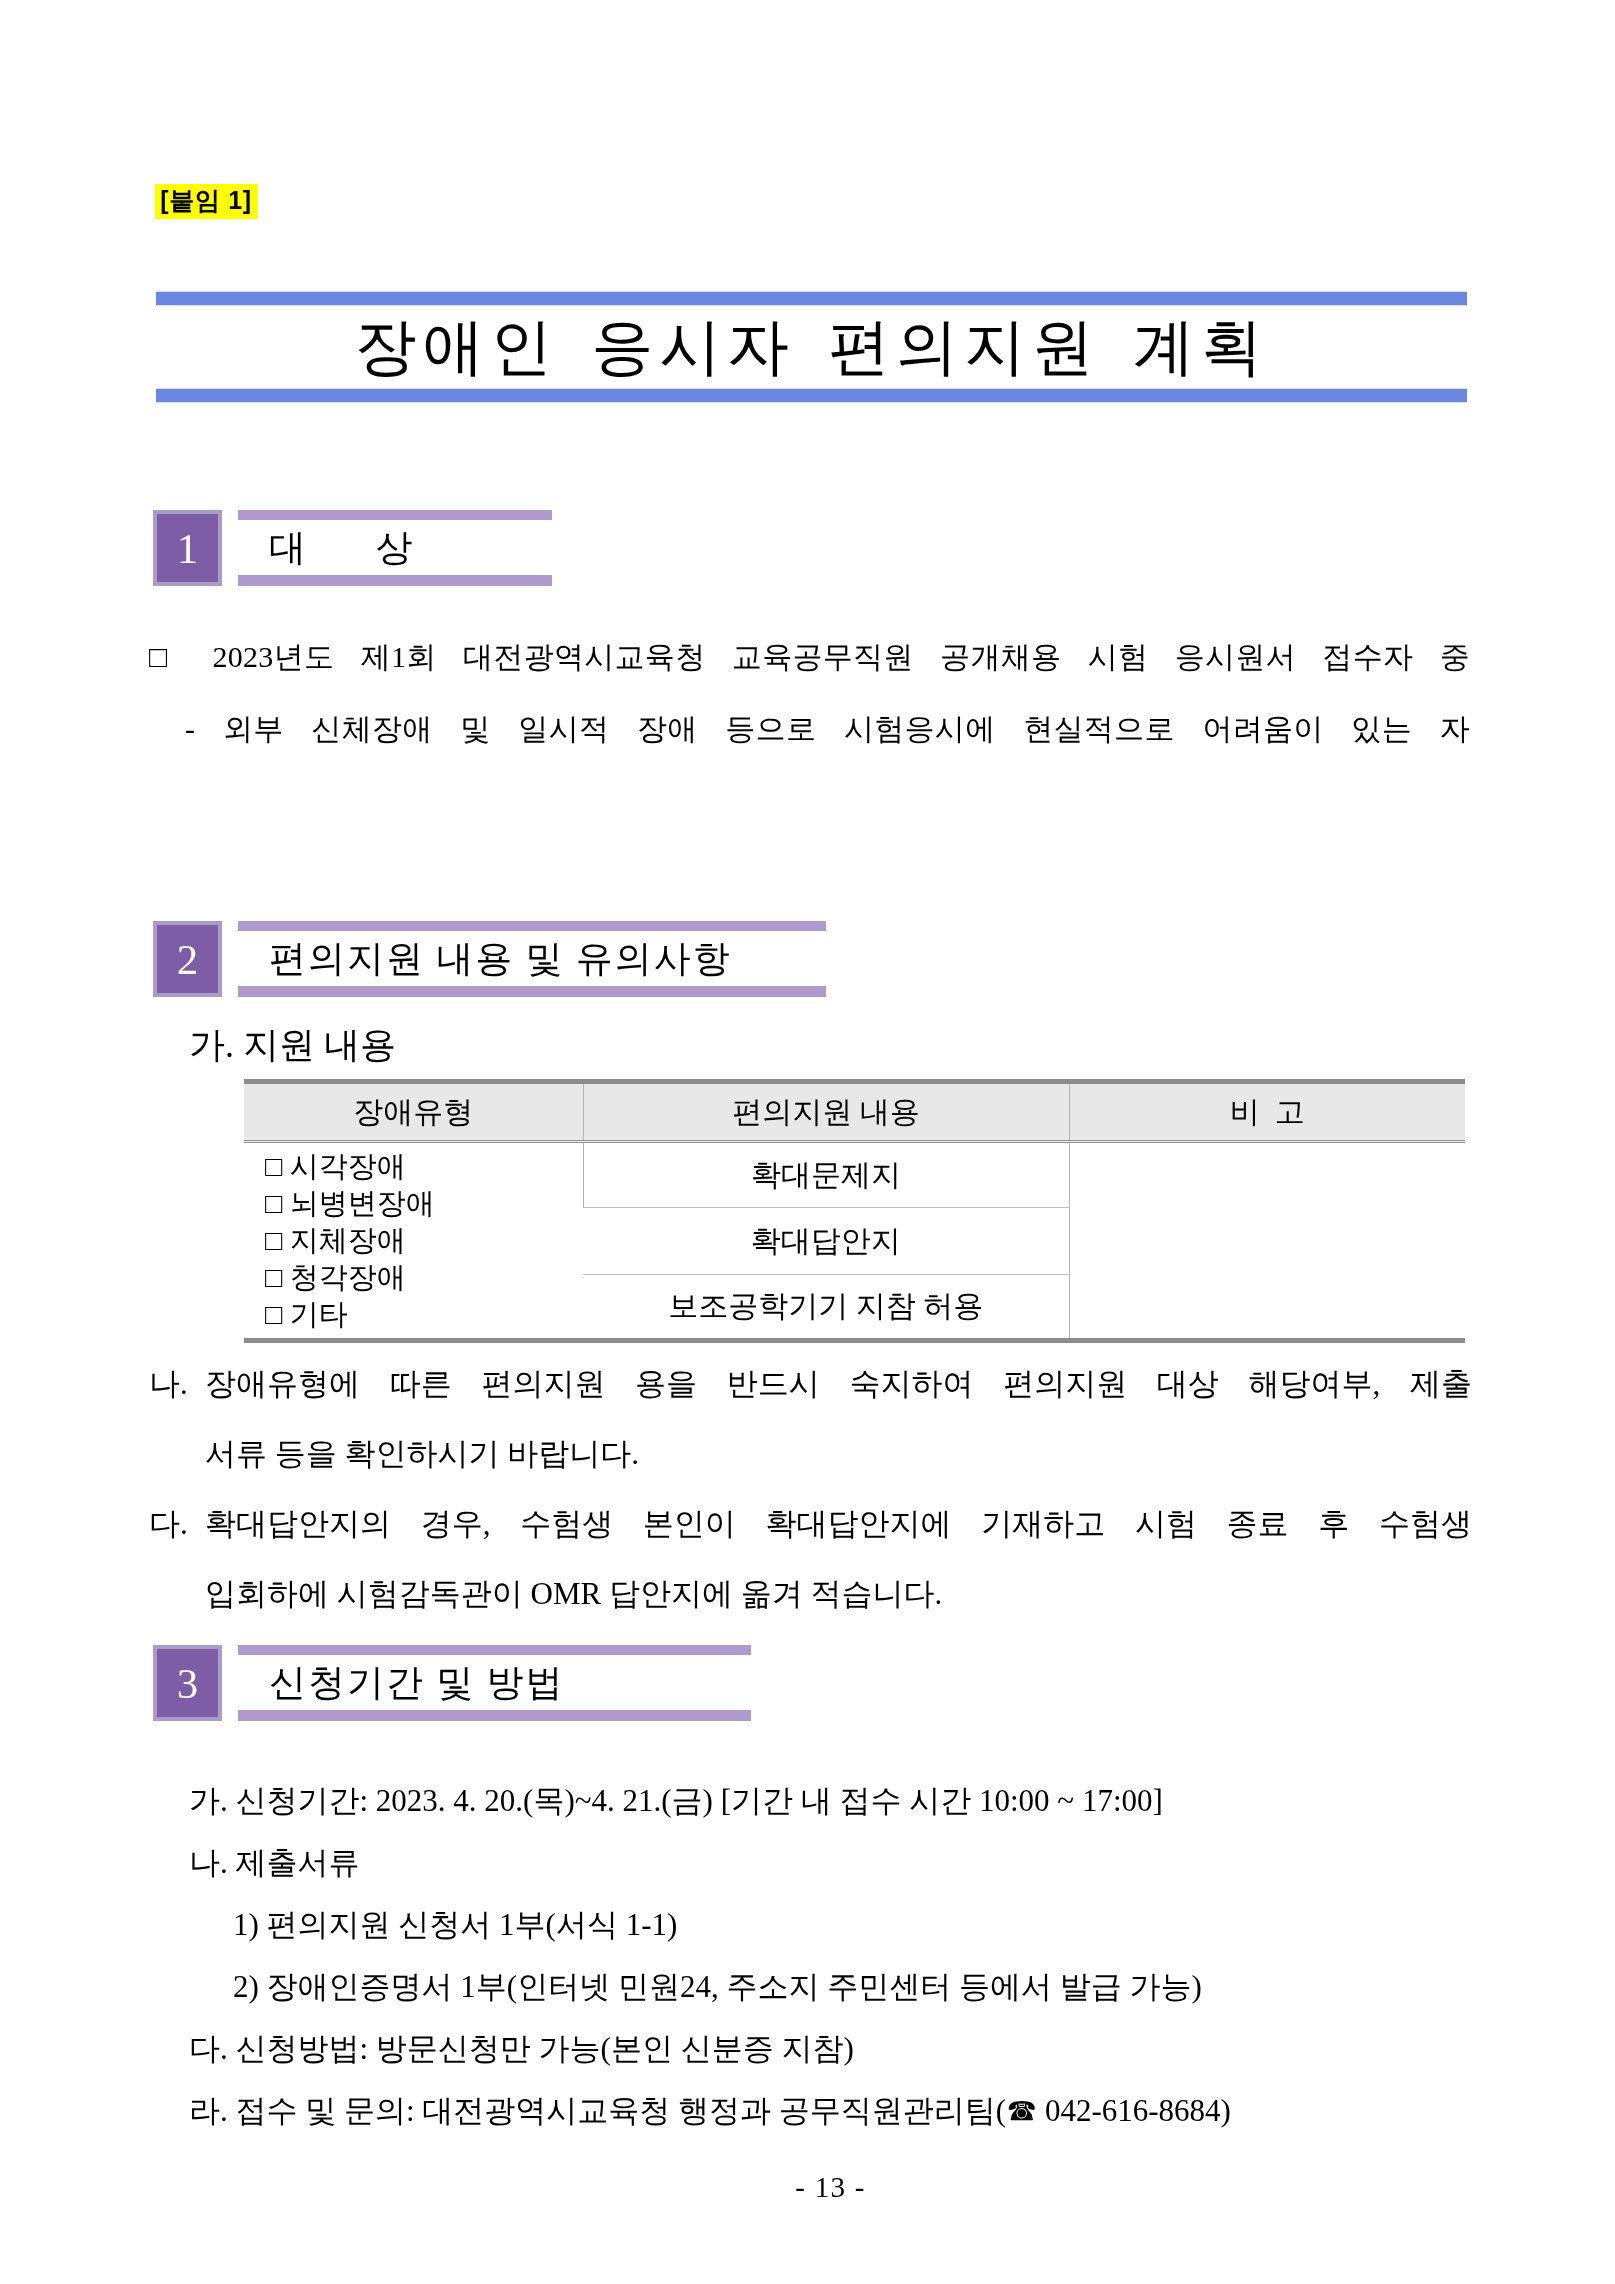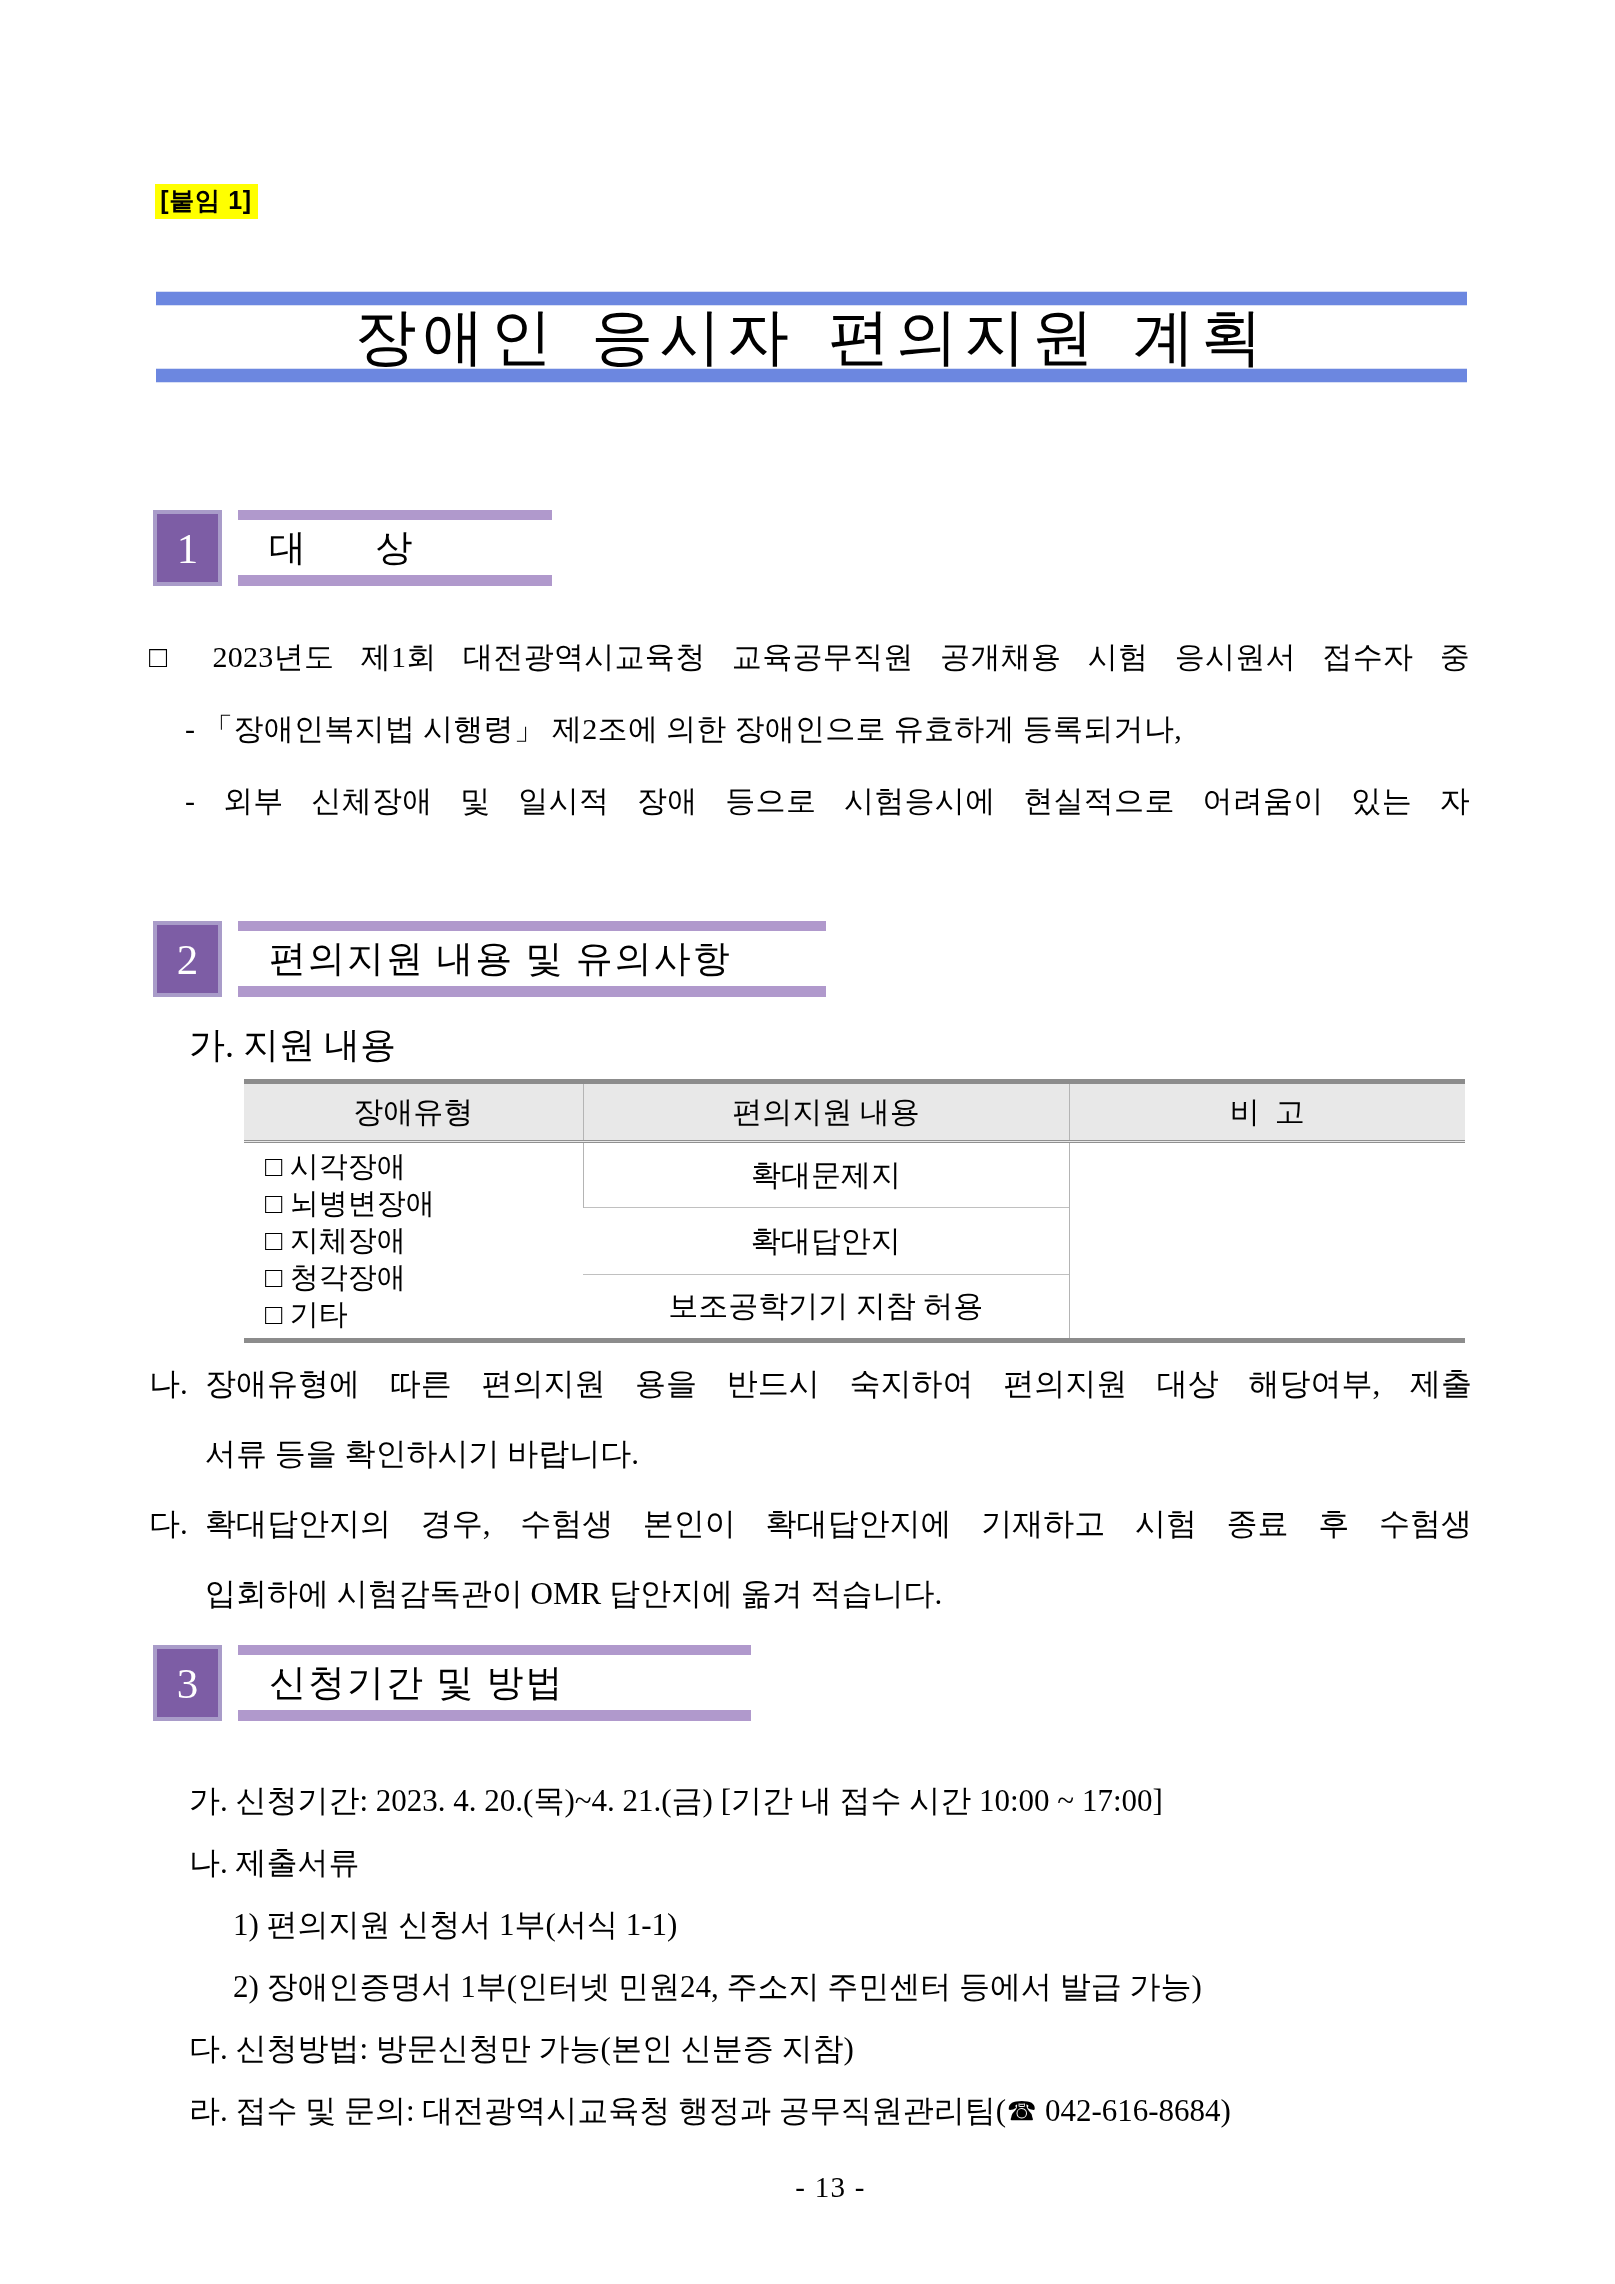--- a/index.html
+++ b/index.html
@@ -19,21 +19,21 @@
     font-family: "Liberation Sans", "DejaVu Sans", sans-serif;
     font-weight: bold; font-size: 25px; line-height: 31px;
     padding: 1.3px 6.5px 2.6px 5.2px;
     letter-spacing: 0.7px;
   }
 
   
   .title-banner { position: absolute; left: 156px; top: 291px; width: 1311px; }
   .blue-bar { height: 15px; background: #6c87e0; border-top: 0.7px solid #d8dff5; border-bottom: 0.7px solid #d8dff5; }
   .doc-title {
-    height: 62px; display: flex; align-items: center; justify-content: center;
+    height: 82px; display: flex; align-items: center; justify-content: center;
     font-size: 62px; letter-spacing: 5.9px; word-spacing: 11.7px; white-space: pre;
   }
 
   
   .section-header { position: absolute; left: 153px; height: 76px; }
   .num-box {
     position: absolute; left: 0; top: 0; width: 69px; height: 76px;
     background: #7d5da5; border: 4.6px solid #a99cc9;
     display: flex; align-items: center; justify-content: center;
   }
@@ -111,21 +111,20 @@
     </div>
     <div class="section-title-wrap">
       <div class="lav-bar"></div>
       <div class="section-title">대      상</div>
       <div class="lav-bar"></div>
     </div>
   </div>
 
   <div class="sec1-body">
     <div class="justify-line">□ 2023년도 제1회 대전광역시교육청 교육공무직원 공개채용 시험 응시원서 접수자 중</div>
-    <div class="indent-dash">- 「장애인복지법 시행령」 제2조에 의한 장애인으로 유효하게 등록되거나,</div>
     <div class="indent-dash justify-line">-  외부 신체장애 및 일시적 장애 등으로 시험응시에 현실적으로 어려움이 있는 자</div>
   </div>
 
   <div class="section-header sh-2">
     <div class="num-box">
       <span>2</span>
     </div>
     <div class="section-title-wrap">
       <div class="lav-bar"></div>
       <div class="section-title">편의지원 내용 및 유의사항</div>

